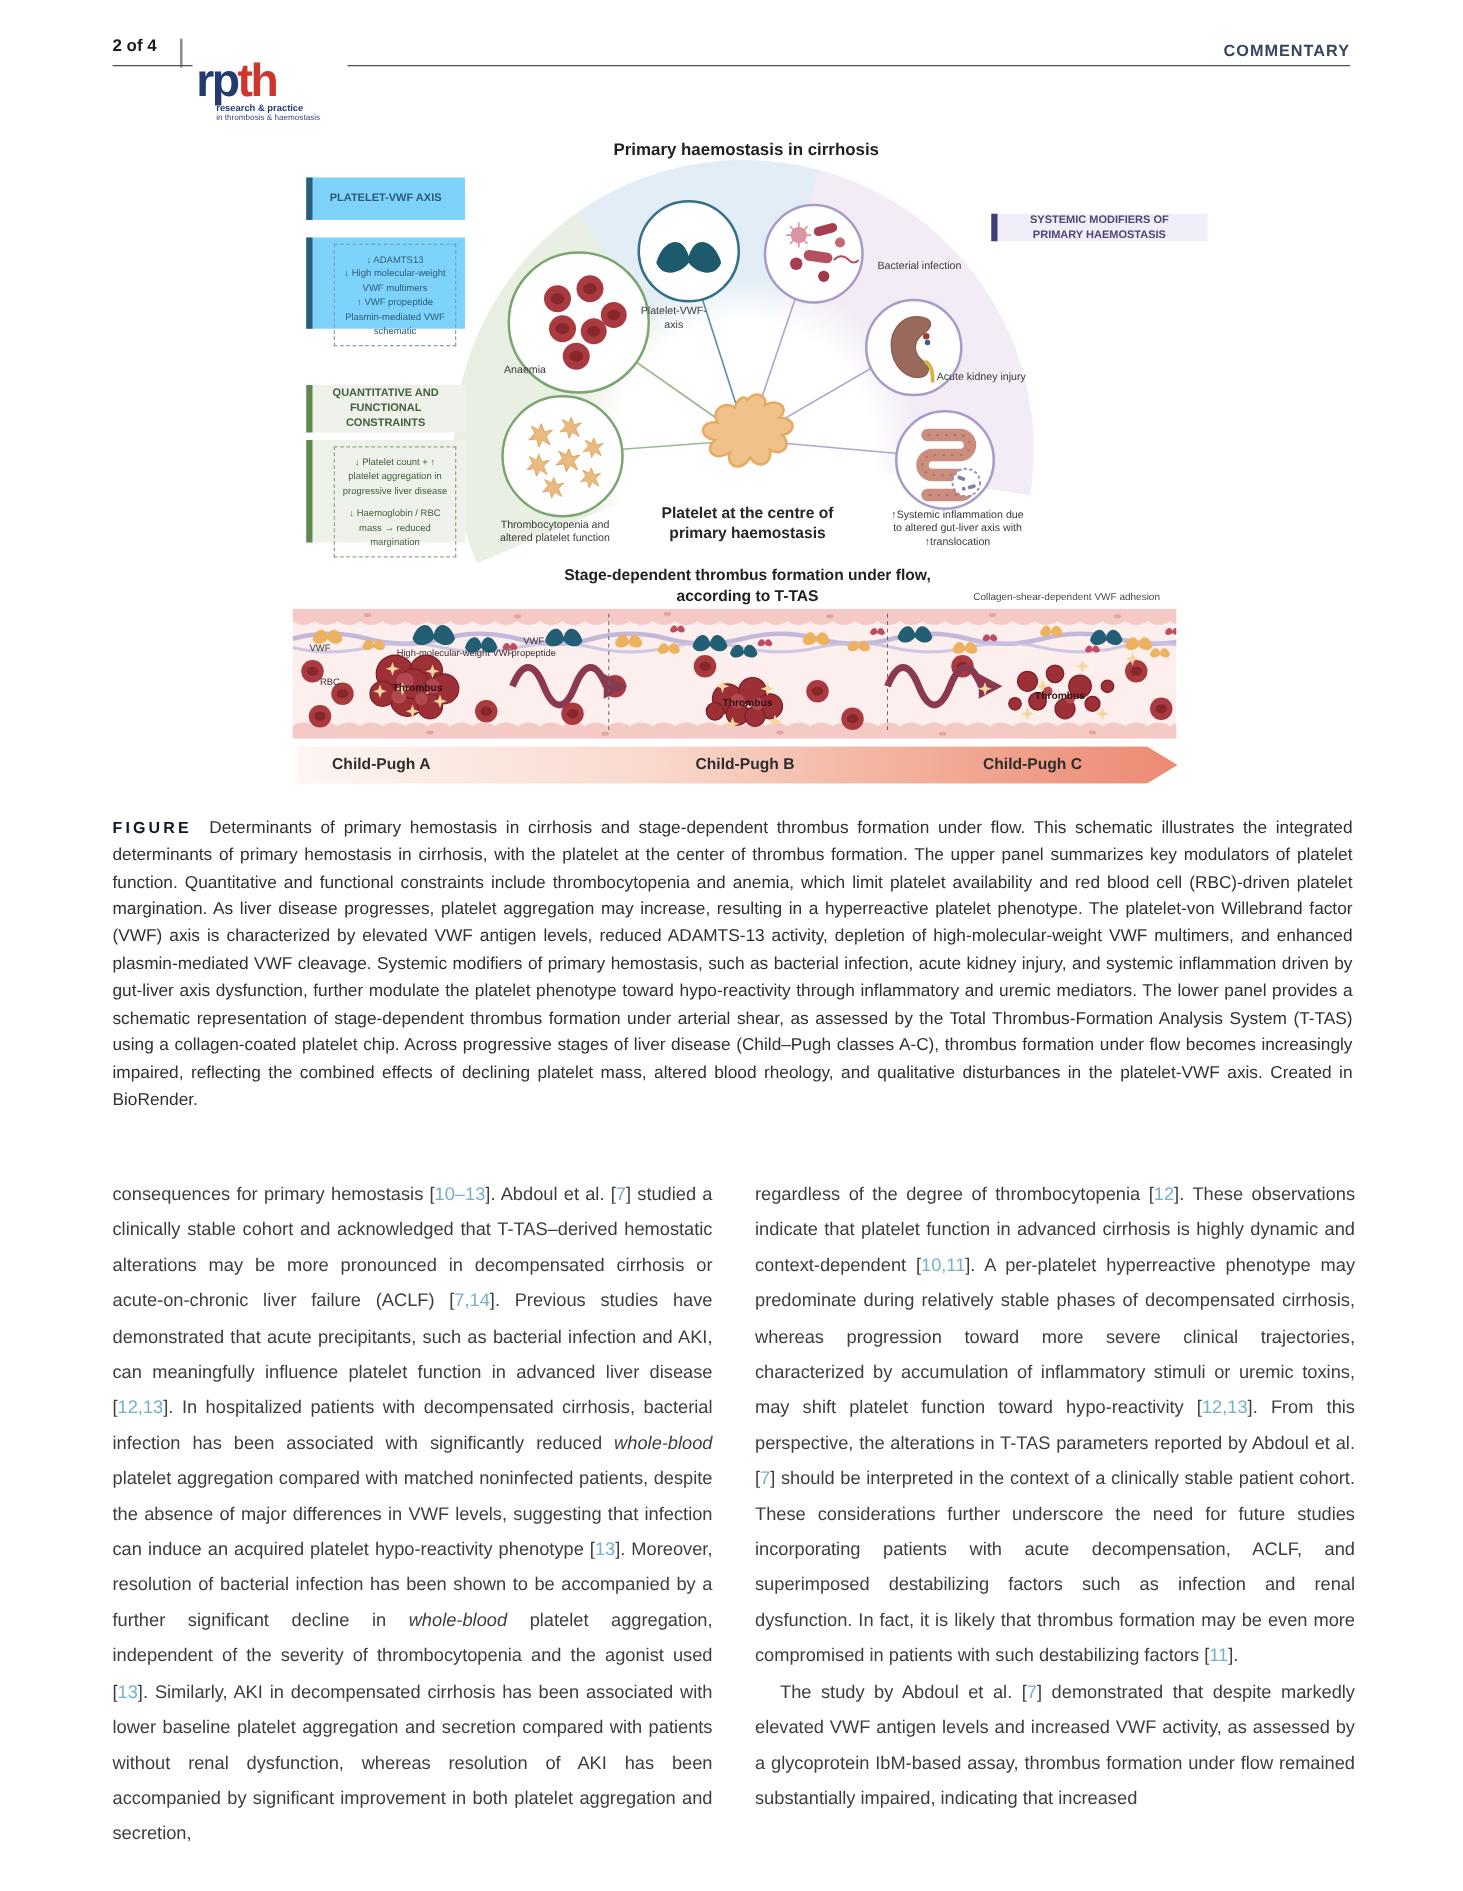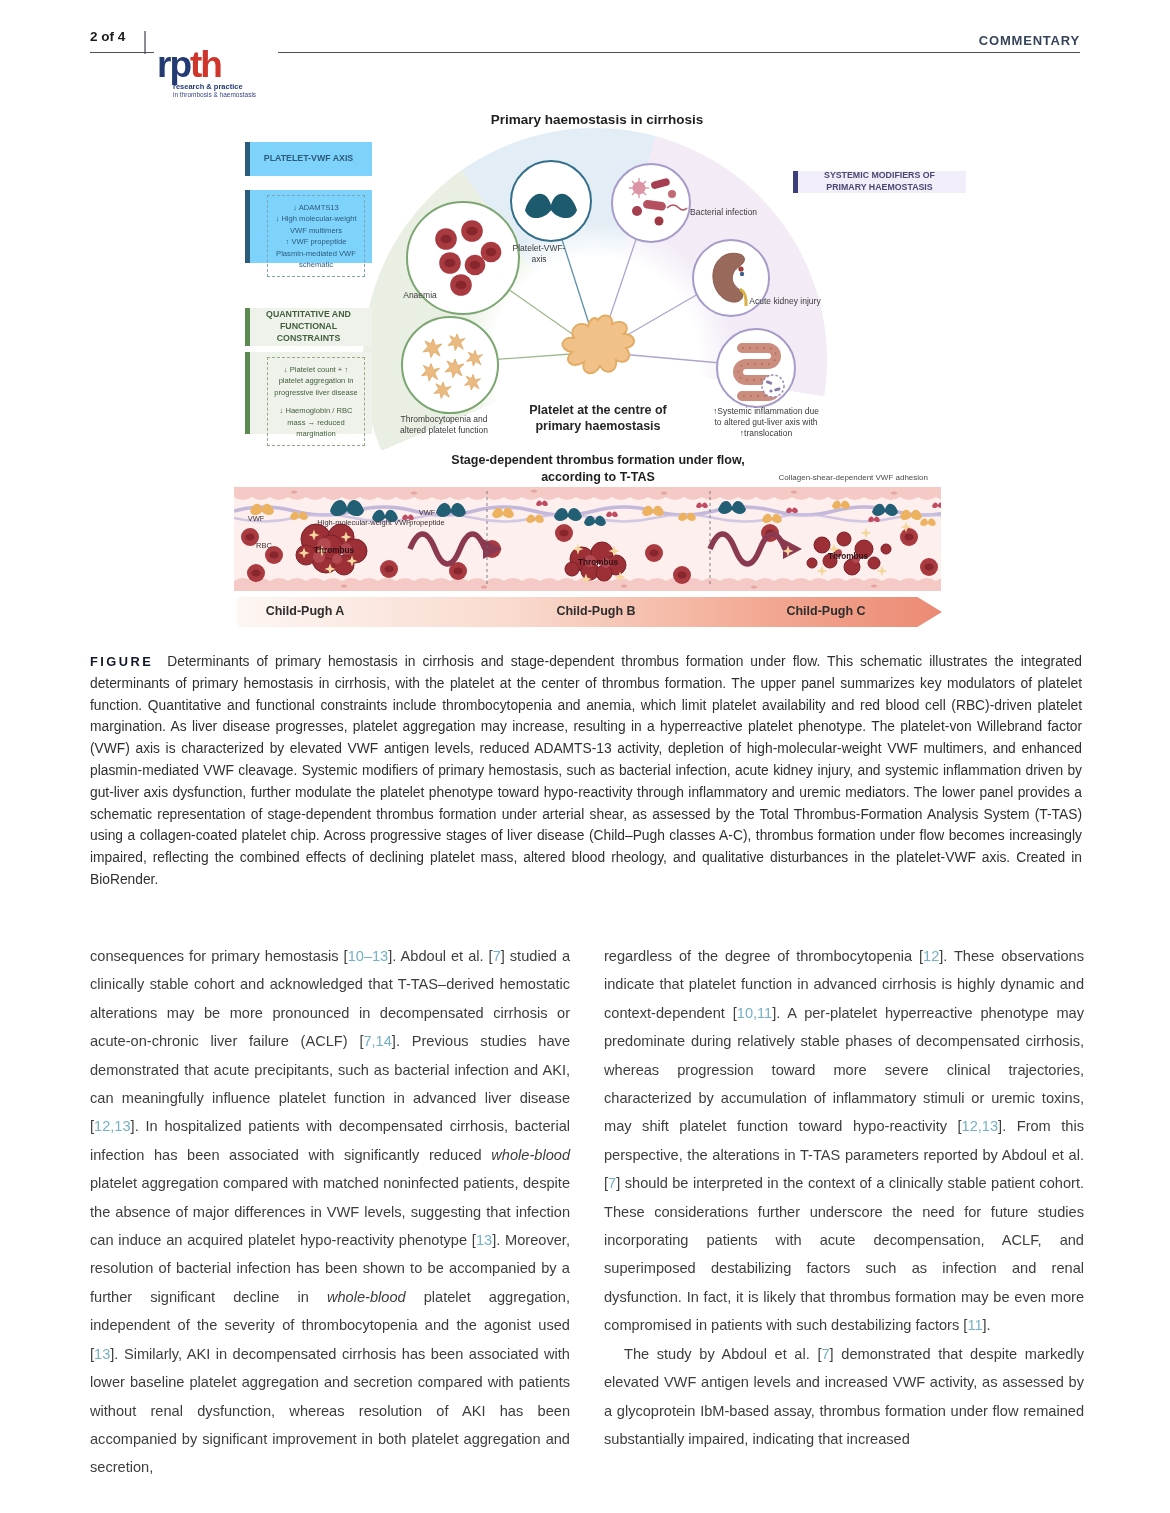--- a/index.html
+++ b/index.html
@@ -184,21 +184,21 @@
       </g>
       <circle cx="26" cy="23" r="6.5" fill="#dc93a3"></circle>
       <rect x="38" y="15" width="19" height="7.5" rx="3.7" fill="#a53e50" transform="rotate(-15 47 19)"></rect>
       <rect x="30" y="36" width="23" height="8.5" rx="4.2" fill="#b5505e" transform="rotate(8 41 40)"></rect>
       <path d="M54,43 q6,-6 12,0 q4,4 8,0" stroke="#b5505e" stroke-width="1.5" fill="none"></path>
       <circle cx="24" cy="46" r="5" fill="#a53e50"></circle>
       <circle cx="46" cy="56" r="4.5" fill="#9d3844"></circle>
       <circle cx="59" cy="29" r="4" fill="#c16a76"></circle>
     </svg>
   </div>
-  <div class="abs node-label" style="left:690px;top:207px;width:100px;text-align:left;">Bacterial infection</div>
+  <div class="abs node-label" style="left:690px;top:207px;width:100px;text-align:left;padding-left:12px;">Bacterial infection</div>
 
   <div class="abs node-circle nc-purple" style="left:692px;top:239px;width:74px;height:74px;">
     <svg width="74" height="74">
       <path d="M45,13 C29,9 18,22 19,37 C20,52 31,62 42,61 C49,60 51,53 46,49 C39,44 37,39 39,33 C41,27 46,26 49,22 C52,18 50,14 45,13 Z" fill="#996a5b" stroke="#8a5a4c" stroke-width="1"></path>
       <circle cx="47" cy="28" r="2.6" fill="#a23a3a"></circle>
       <circle cx="48" cy="33" r="2.2" fill="#3d5e8c"></circle>
       <path d="M46,48 q7,4 6,17" stroke="#d9b244" stroke-width="3" fill="none"></path>
     </svg>
   </div>
   <div class="abs node-label" style="left:744px;top:296px;width:82px;">Acute kidney injury</div>

